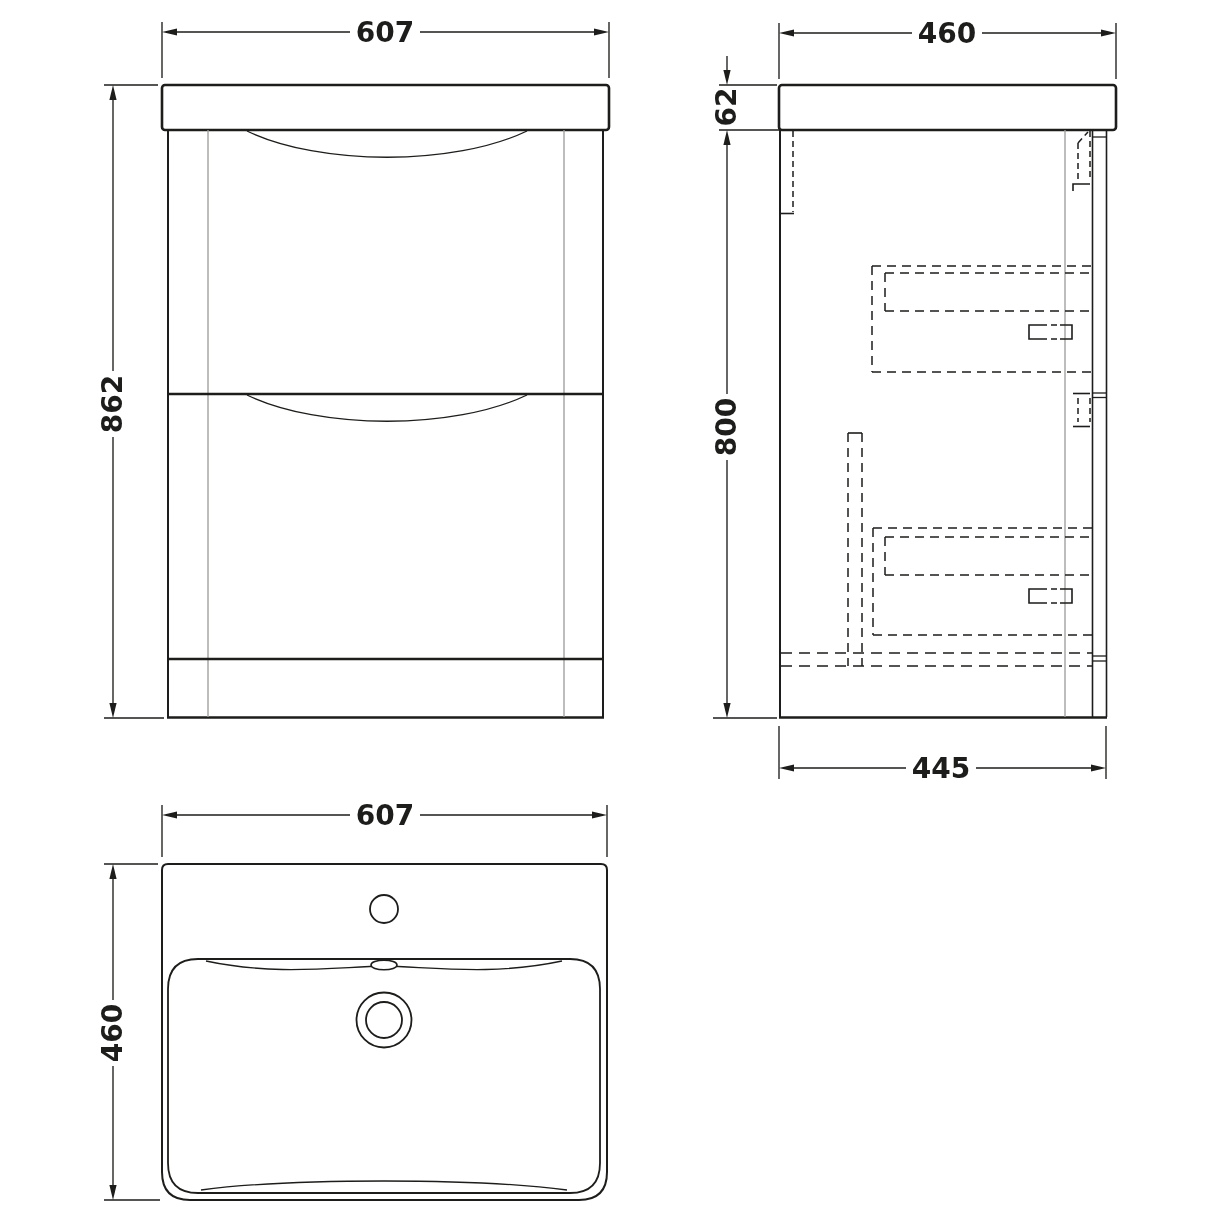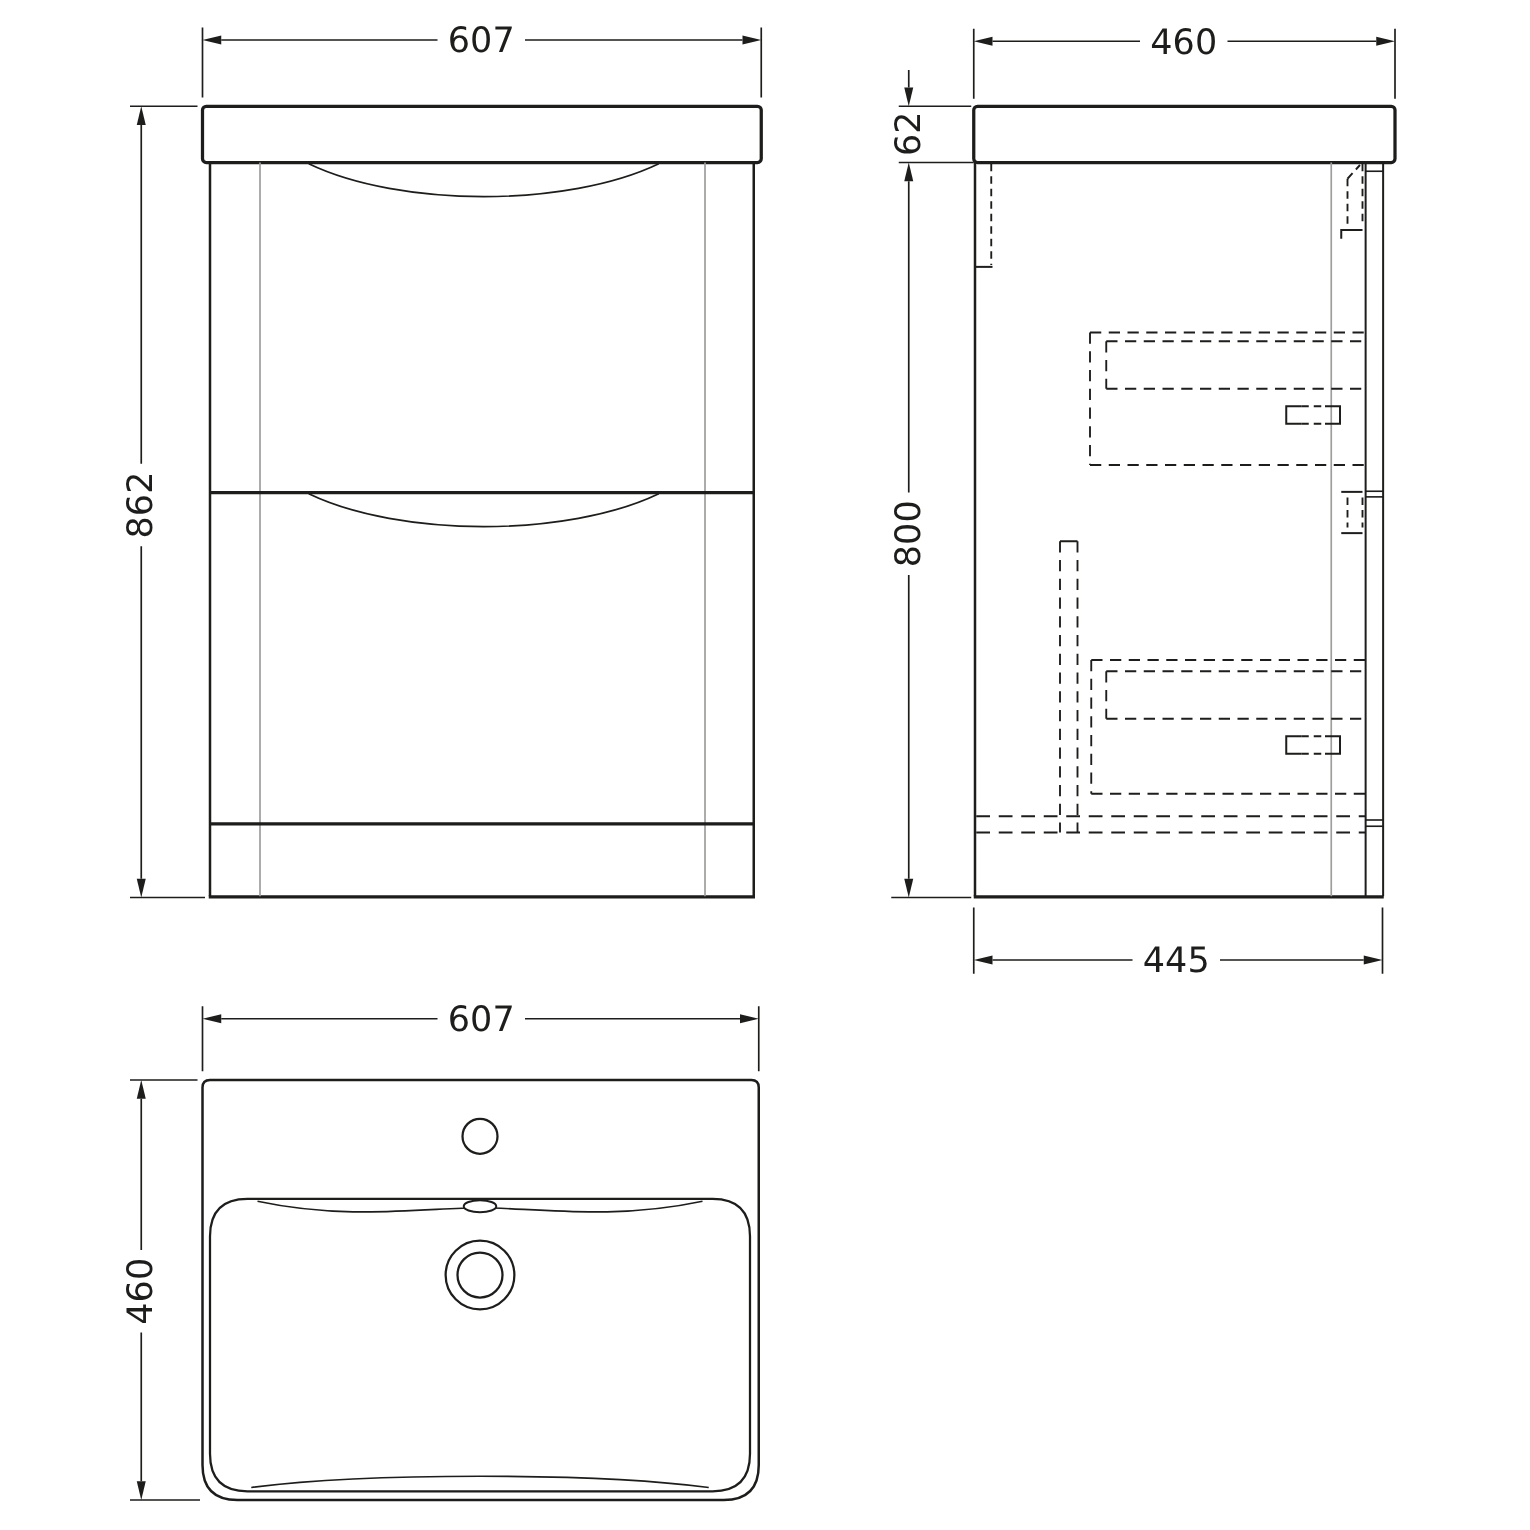--- a/index.html
+++ b/index.html
@@ -1,17 +1,17 @@
 <!DOCTYPE html>
 <html><head>
 <meta charset="utf-8">
 <style>
   html,body{margin:0;padding:0;background:#ffffff;}
   .canvas{position:relative;width:1224px;height:1224px;background:#ffffff;overflow:hidden;
-          font-family:"DejaVu Sans","Liberation Sans",sans-serif;}
+          font-family:"DejaVu Sans","Liberation Sans",sans-serif;font-weight:bold;}
   svg{display:block;}
   svg *{vector-effect:none;}
   .g{fill:none;stroke:#1d1d1b;stroke-linecap:butt;stroke-linejoin:miter;}
   .thick{stroke-width:2.6;}
   .med{stroke-width:2.0;}
   .s{stroke-width:1.8;}
   .thin{stroke-width:1.35;}
   .gray{stroke:#9d9d9c;stroke-width:1.35;}
   .dash{stroke-width:1.5;stroke-dasharray:9 6;}
   .dashS{stroke-width:1.5;stroke-dasharray:6 4;}

